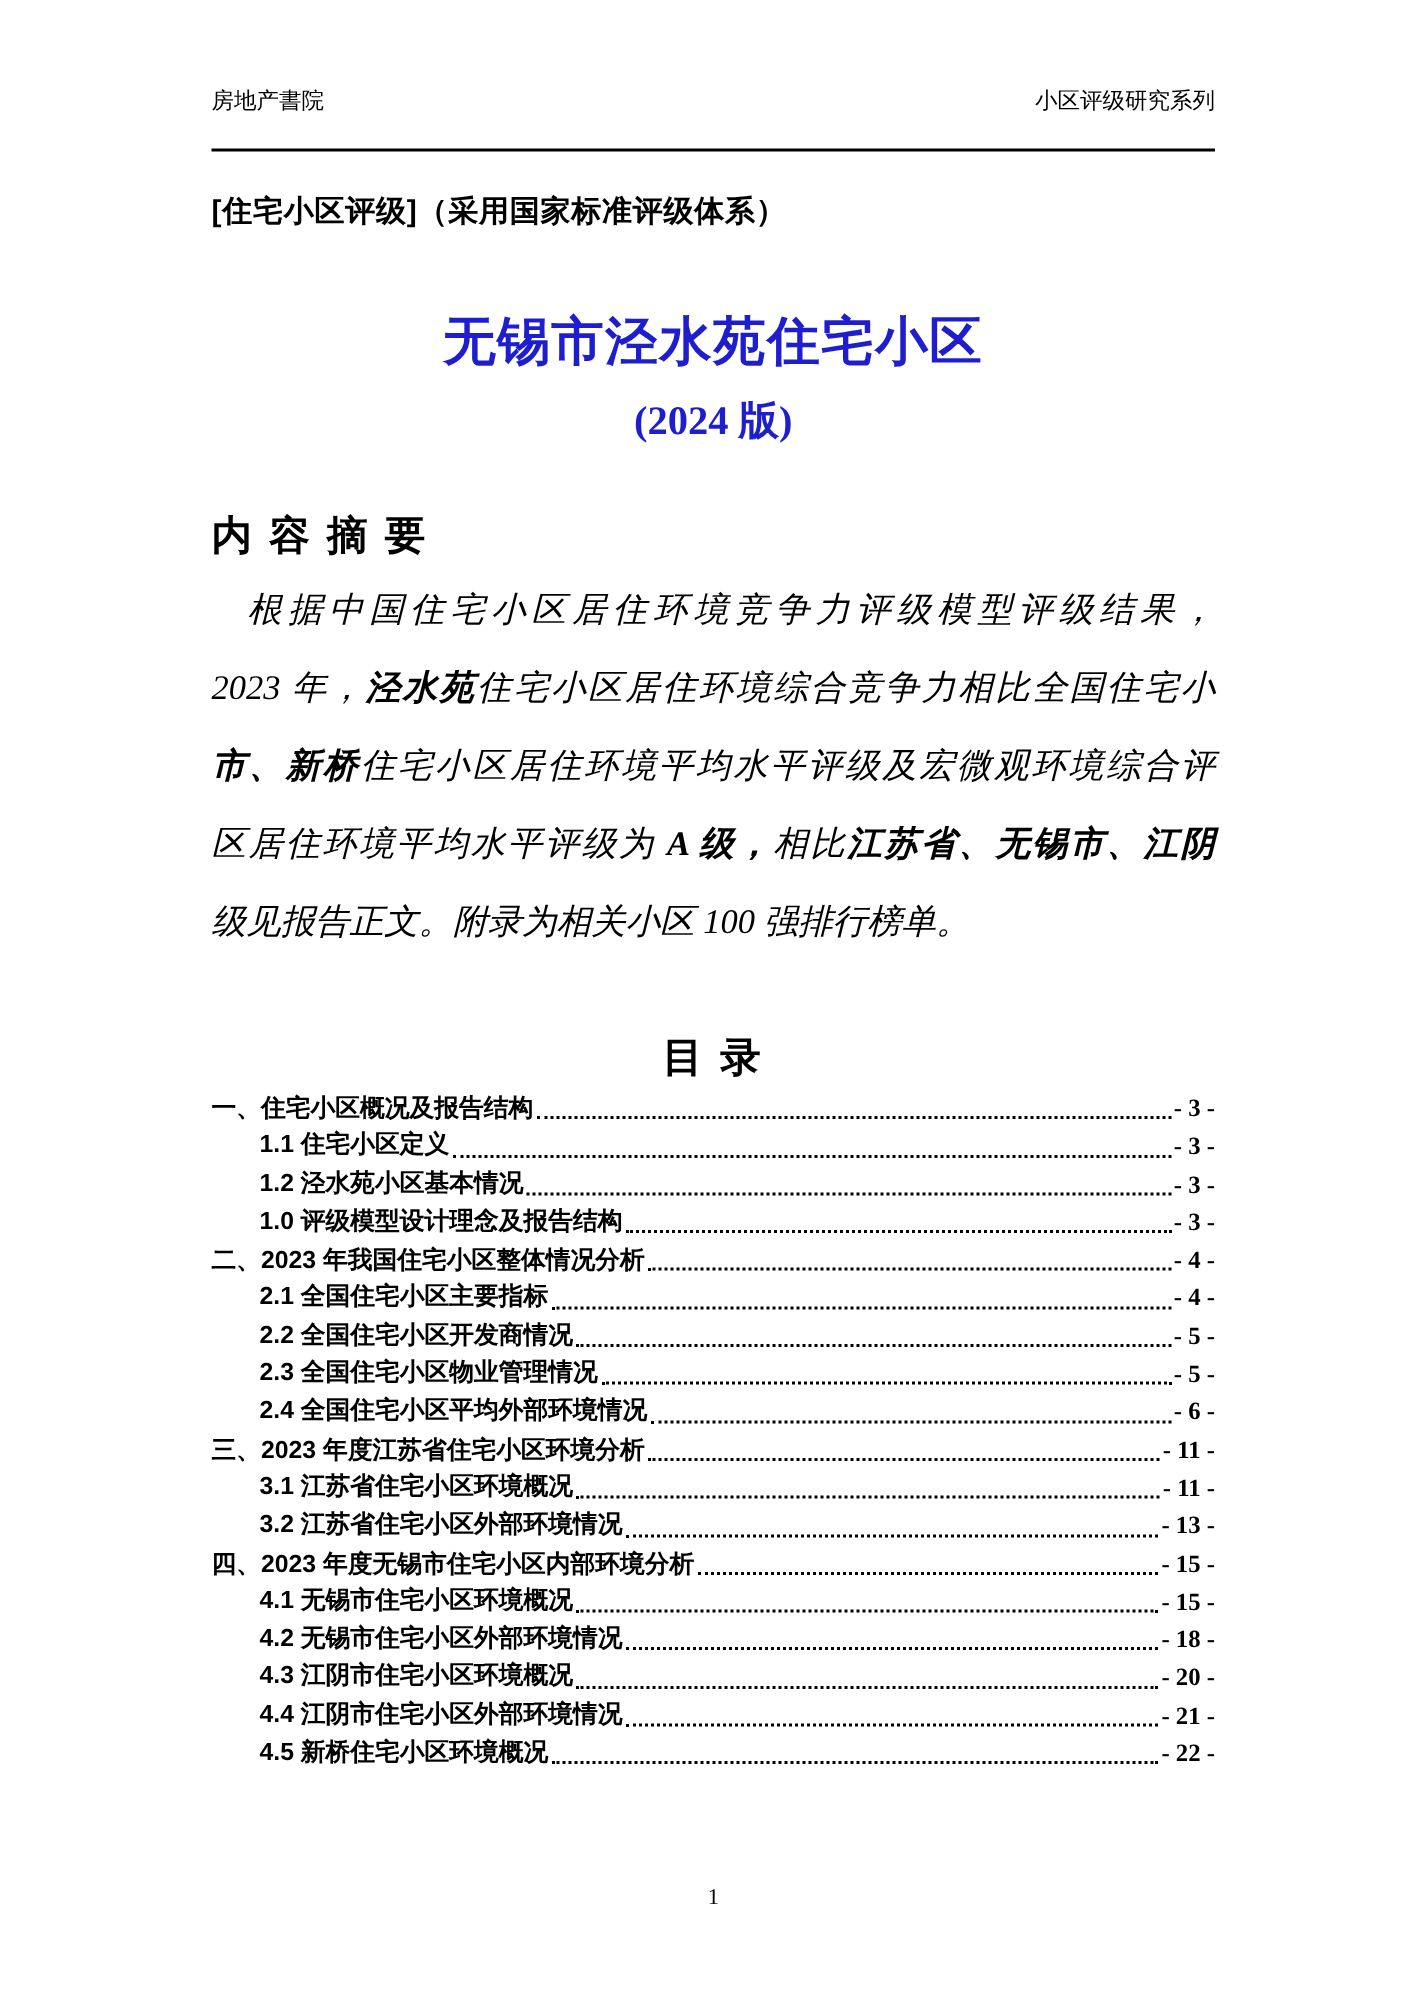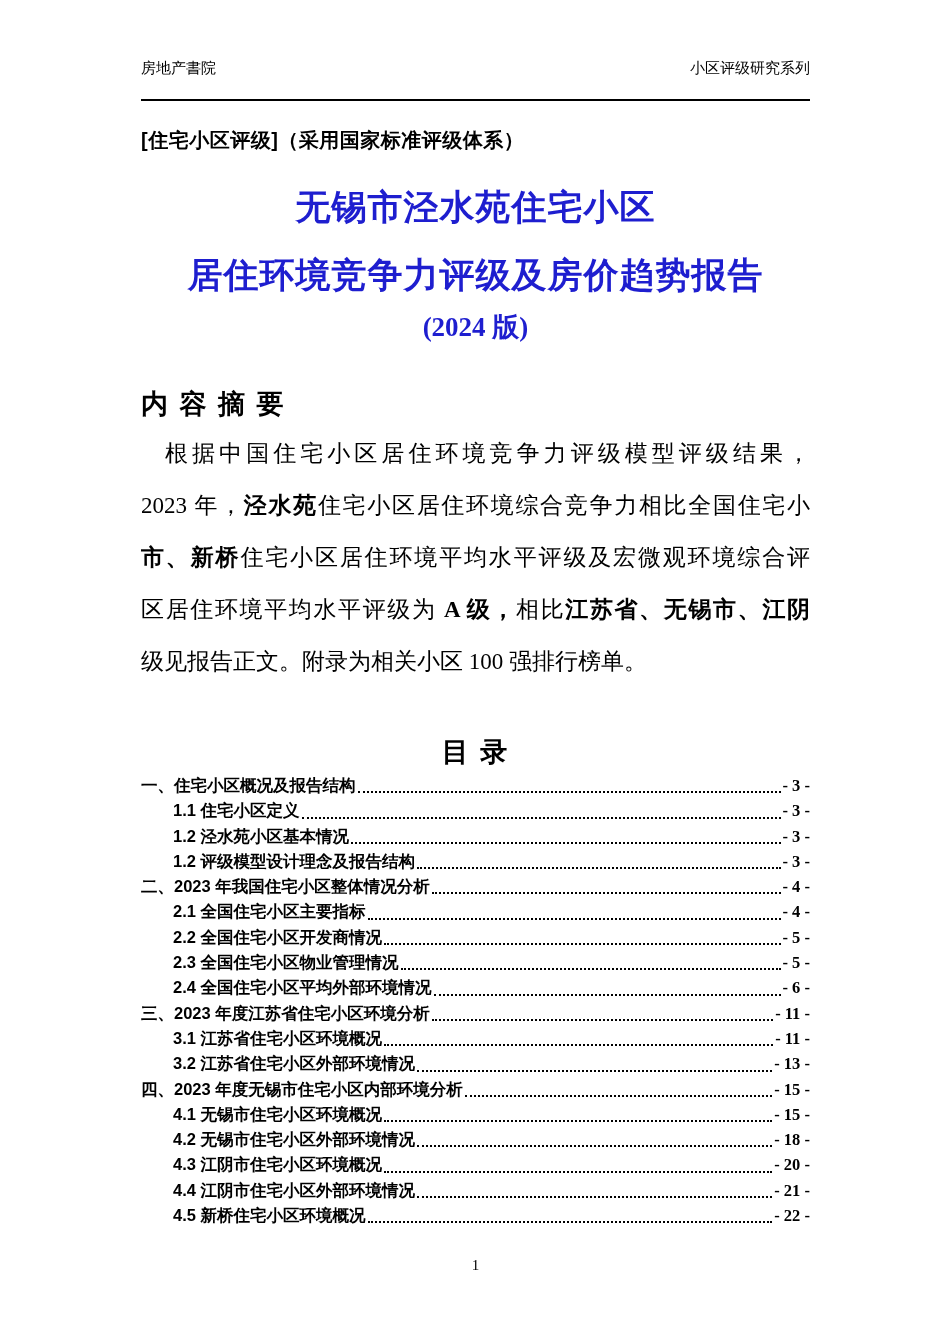--- a/index.html
+++ b/index.html
@@ -39,21 +39,21 @@
     font-size: 20px;
     letter-spacing: 0.5px;
   }
   
   .title-block {
     text-align: center;
     font-family: "Liberation Sans", sans-serif;
     font-weight: bold;
   }
   .title-line1 {
-    margin-top: 32px;
+    margin-top: 53px;
     font-size: 35px;
     line-height: 42px;
     letter-spacing: 1px;
   }
   .title-line2 {
     margin-top: 26px;
     font-size: 35px;
     line-height: 42px;
     letter-spacing: 1px;
   }
@@ -69,20 +69,21 @@
     text-align: left;
     font-family: "Liberation Sans", sans-serif;
     font-weight: bold;
     font-size: 27px;
     line-height: 32px;
     letter-spacing: 2px;
   }
   .summary-body {
     margin-top: 8px;
     font-size: 23px;
+    font-style: italic;
   }
   .para-line {
     line-height: 52px;
     height: 52px;
     text-align: justify;
     text-align-last: justify;
     white-space: nowrap;
   }
   .para-line.no-justify { text-align-last: left; }
   .para-line.indent { text-indent: 24px; }
@@ -137,21 +138,20 @@
 
   <div class="doc-header">
     <span>房地产書院</span>
     <span>小区评级研究系列</span>
   </div>
 
   <div class="section-label">[住宅小区评级]（采用国家标准评级体系）</div>
 
   <div class="title-block" style="color: rgb(30, 30, 207);">
     <div class="title-line1">无锡市泾水苑住宅小区</div>
-    <div class="title-line2">居住环境竞争力评级及房价趋势报告</div>
     <div class="title-edition">(2024 版)</div>
   </div>
 
   <div class="summary-heading">内 容 摘 要</div>
 
   <div class="summary-body">
       <div class="para-line indent"><span>根据中国住宅小区居住环境竞争力评级模型评级结果，</span></div>
       <div class="para-line"><span>2023 年，</span><b>泾水苑</b><span>住宅小区居住环境综合竞争力相比全国住宅小</span></div>
       <div class="para-line"><b>市、新桥</b><span>住宅小区居住环境平均水平评级及宏微观环境综合评</span></div>
       <div class="para-line"><span>区居住环境平均水平评级为 </span><b>A 级，</b><span>相比</span><b>江苏省、无锡市、江阴</b></div>
@@ -170,21 +170,21 @@
         <span class="toc-label">1.1 住宅小区定义</span>
         <span class="toc-dots"></span>
         <span class="toc-page">- 3 -</span>
       </div>
       <div class="toc-row level-2">
         <span class="toc-label">1.2 泾水苑小区基本情况</span>
         <span class="toc-dots"></span>
         <span class="toc-page">- 3 -</span>
       </div>
       <div class="toc-row level-2">
-        <span class="toc-label">1.2 评级模型设计理念及报告结构</span>
+        <span class="toc-label">1.0 评级模型设计理念及报告结构</span>
         <span class="toc-dots"></span>
         <span class="toc-page">- 3 -</span>
       </div>
       <div class="toc-row level-1">
         <span class="toc-label">二、2023 年我国住宅小区整体情况分析</span>
         <span class="toc-dots"></span>
         <span class="toc-page">- 4 -</span>
       </div>
       <div class="toc-row level-2">
         <span class="toc-label">2.1 全国住宅小区主要指标</span>

